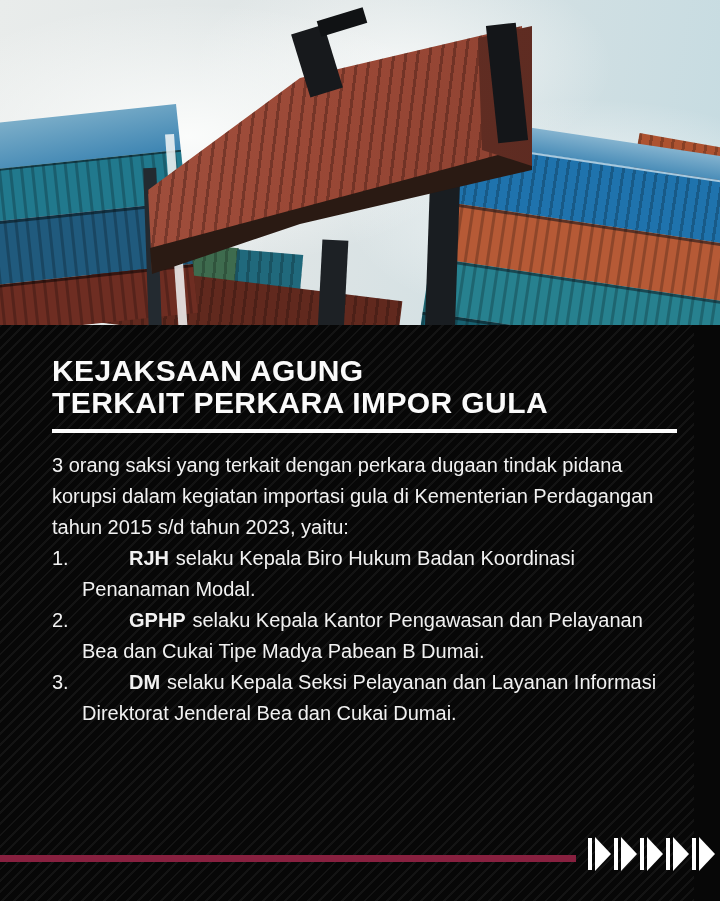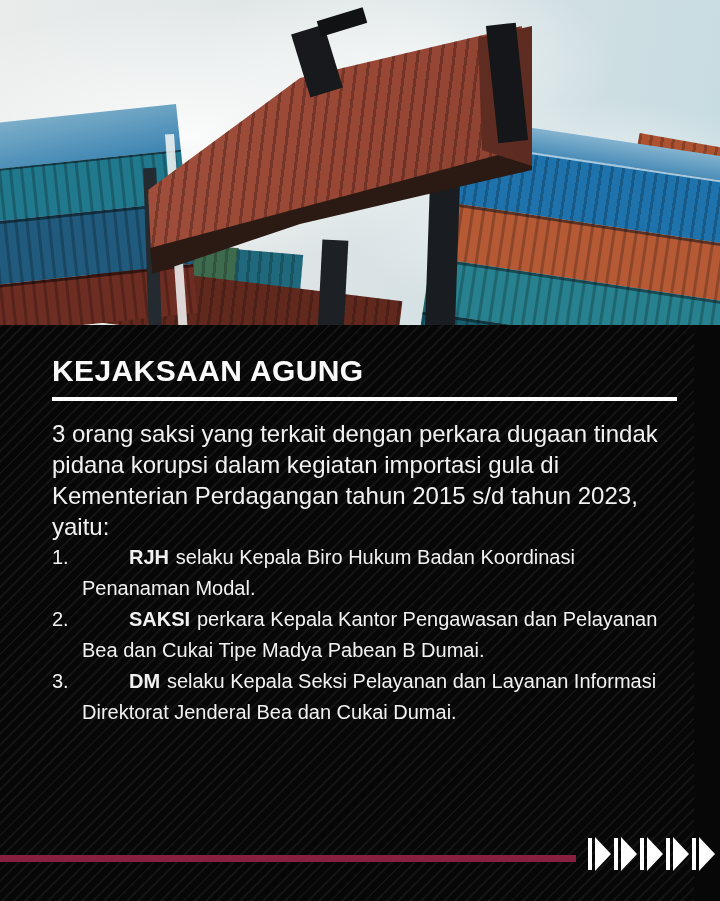--- a/index.html
+++ b/index.html
@@ -55,21 +55,21 @@
   .spreader-b{left:492px;top:24px;width:30px;height:118px;background:#141619;transform:rotate(-6deg);}
 
   
   .panel{position:relative;width:694px;height:576px;box-sizing:border-box;
          padding:30px 18px 0 52px;color:#f1f1f1;
          background-color:#070707;
          background-image:repeating-linear-gradient(135deg,rgba(255,255,255,.05) 0 2px,rgba(255,255,255,0) 2px 8px);}
   .headline{margin:0;font-weight:800;font-size:30px;line-height:32px;letter-spacing:.4px;color:#fafafa;}
   .headline span{display:block;}
   .underline{width:625px;height:4px;background:#fcfcfc;margin-top:10px;}
-  .intro{margin:17px 0 0 0;max-width:652px;font-size:24px;line-height:31px;}
+  .intro{margin:17px 0 0 0;max-width:652px;font-size:20px;line-height:31px;}
   .list{margin:0;padding:0;list-style:none;max-width:652px;font-size:20px;line-height:31px;}
   .list li{display:flex;}
   .num{flex:0 0 30px;}
   .code{font-weight:700;margin-right:.34em;margin-left:47px;}
 
   .red-line{position:absolute;left:0;top:530px;width:576px;height:7px;background:#87203f;}
   .arrows{position:absolute;left:588px;top:512px;display:flex;gap:3px;cursor:pointer;}
   .arrow{position:relative;width:23px;height:34px;}
   .arrow .bar{position:absolute;left:0;top:1px;width:4px;height:32px;background:#fff;}
   .arrow .tri{position:absolute;left:7px;top:0;width:0;height:0;
@@ -113,33 +113,34 @@
     <div class="hang-rail"></div>
     <div class="hang-end"></div>
     <div class="spreader-a"></div>
     <div class="spreader-top"></div>
     <div class="spreader-b"></div>
   </div>
 
   <div class="panel">
     <h1 class="headline">
       <span>KEJAKSAAN AGUNG</span>
+      <span>TERKAIT PERKARA IMPOR GULA</span>
     </h1>
     <div class="underline"></div>
 
     <p class="intro">3 orang saksi yang terkait dengan perkara dugaan tindak pidana korupsi dalam kegiatan importasi gula di Kementerian Perdagangan tahun 2015 s/d tahun 2023, yaitu:</p>
 
     <ol class="list">
       <li>
         <span class="num">1.</span>
         <span><span class="code">RJH</span><span>selaku Kepala Biro Hukum Badan Koordinasi Penanaman Modal.</span></span>
       </li>
       <li>
         <span class="num">2.</span>
-        <span><span class="code">SAKSI</span><span>perkara Kepala Kantor Pengawasan dan Pelayanan Bea dan Cukai Tipe Madya Pabean B Dumai.</span></span>
+        <span><span class="code">GPHP</span><span>selaku Kepala Kantor Pengawasan dan Pelayanan Bea dan Cukai Tipe Madya Pabean B Dumai.</span></span>
       </li>
       <li>
         <span class="num">3.</span>
         <span><span class="code">DM</span><span>selaku Kepala Seksi Pelayanan dan Layanan Informasi Direktorat Jenderal Bea dan Cukai Dumai.</span></span>
       </li>
     </ol>
 
     <div class="red-line"></div>
 
     <div class="arrows">

